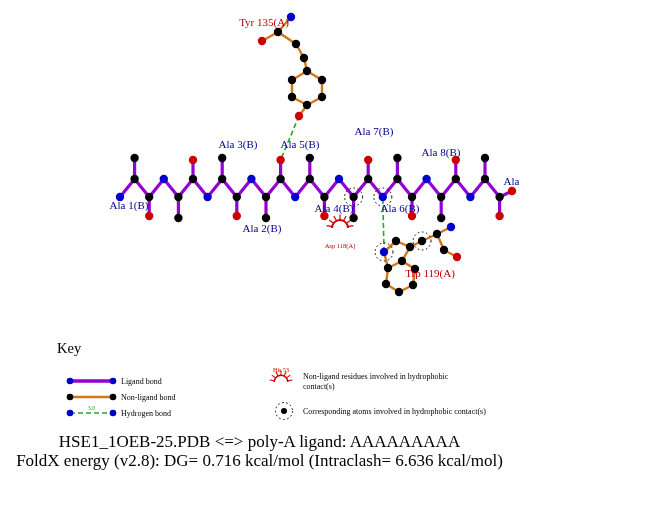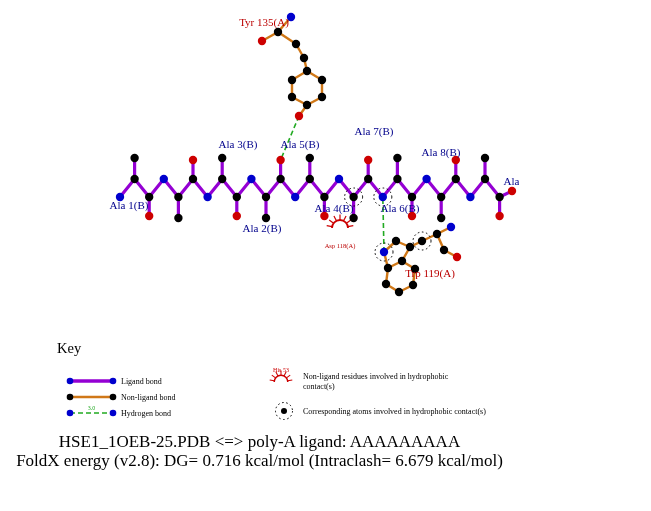--- a/index.html
+++ b/index.html
@@ -220,15 +220,15 @@
         <line x1="287.69669684223834" y1="380.8192157677395" x2="292.30067592127716" y2="380.0074266080603" stroke="#cc0000" stroke-width="1.02"></line>
         <text x="303" y="379" fill="#000000" font-size="8" text-anchor="start" font-family="Liberation Serif, DejaVu Serif, serif">Non-ligand residues involved in hydrophobic</text>
         <text x="303" y="389" fill="#000000" font-size="8" text-anchor="start" font-family="Liberation Serif, DejaVu Serif, serif">contact(s)</text>
         <circle cx="284" cy="411" r="3" fill="#000000"></circle>
         <circle cx="284" cy="411" r="8.5" fill="none" stroke="#000000" stroke-width="1" stroke-dasharray="1.6 2.6"></circle>
         <text x="303" y="414" fill="#000000" font-size="8" text-anchor="start" font-family="Liberation Serif, DejaVu Serif, serif">Corresponding atoms involved in hydrophobic contact(s)</text>
       </g>
     </svg>
   <div class="caption">
     <div>HSE1_1OEB-25.PDB &lt;=&gt; poly-A ligand: AAAAAAAAA</div>
-    <div>FoldX energy (v2.8): DG= 0.716 kcal/mol (Intraclash= 6.679 kcal/mol)</div>
+    <div>FoldX energy (v2.8): DG= 0.716 kcal/mol (Intraclash= 6.636 kcal/mol)</div>
   </div>
 </div>
 
 </body></html>

